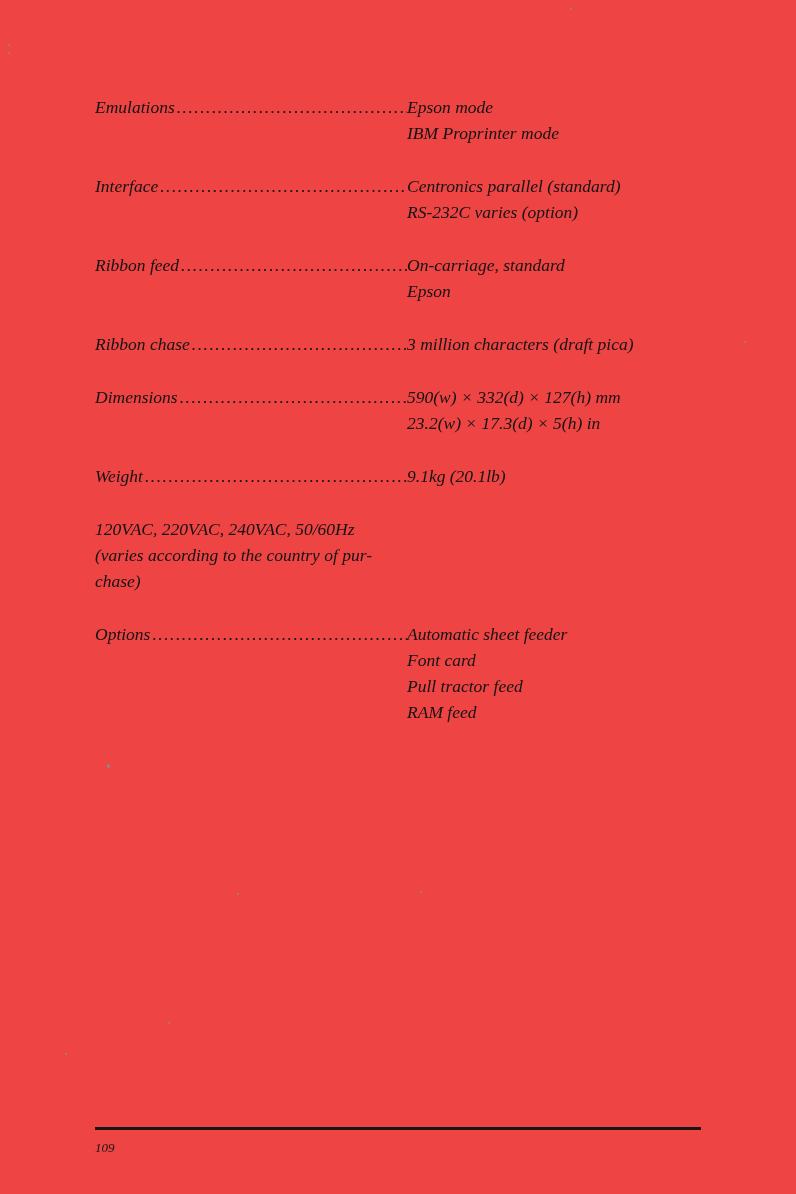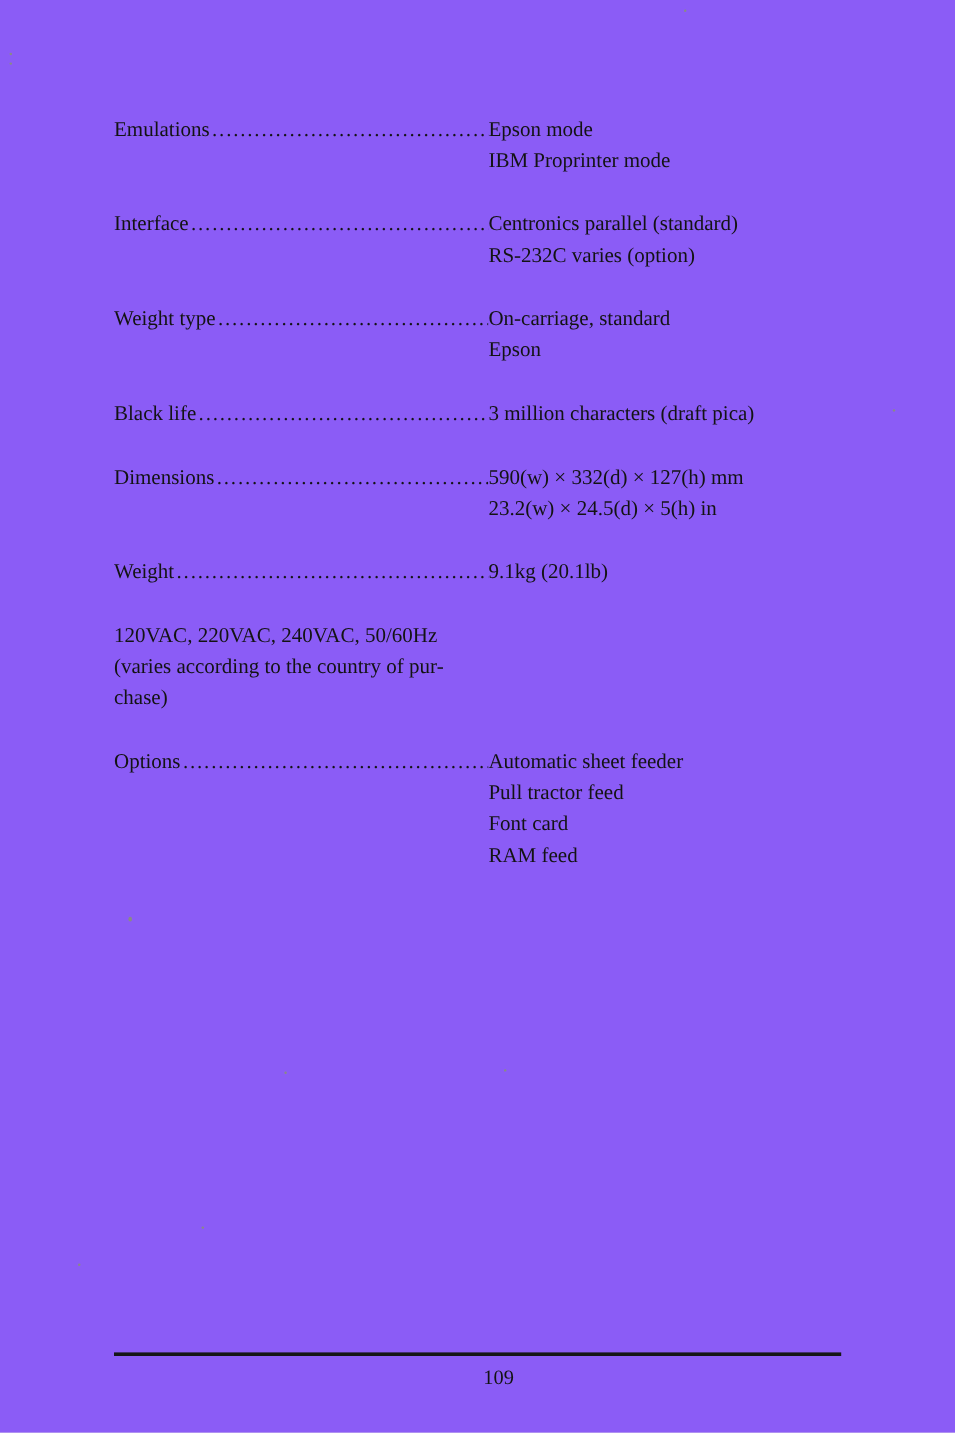--- a/index.html
+++ b/index.html
@@ -2,24 +2,25 @@
 <html><head>
 <meta charset="utf-8">
 <style>
   * { margin: 0; padding: 0; box-sizing: border-box; }
   html, body { background: #e9e9e9; }
   .page {
     position: relative;
     width: 796px;
     height: 1194px;
     margin: 0 auto;
-    background: #8b5cf6;
+    background: #ef4444;
     font-family: "Liberation Serif", serif;
     color: #131313;
     overflow: hidden;
+    font-style: italic;
   }
   .spec-list {
     position: absolute;
     left: 95px;
     top: 94px;
     width: 642px;
   }
   .spec-row {
     display: flex;
     align-items: flex-start;
@@ -54,22 +55,22 @@
     top: 1127px;
     width: 641px;
   }
   .footer-rule {
     width: 606px;
     height: 3px;
     background: #161616;
   }
   .page-number {
     margin-top: 7px;
-    text-align: center;
-    font-size: 17px;
+    text-align: left;
+    font-size: 13px;
     line-height: 22px;
   }
   .speck {
     position: absolute;
     background: #8a8a85;
     border-radius: 50%;
     width: 2px;
     height: 2px;
   }
 </style>
@@ -94,45 +95,45 @@
           <span class="spec-label">Interface</span>
           <span class="dot-leader"></span>
         </div>
         <div class="spec-values">
           <div class="spec-value-line">Centronics parallel (standard)</div>
           <div class="spec-value-line">RS-232C varies (option)</div>
         </div>
       </div>
       <div class="spec-row">
         <div class="spec-label-cell">
-          <span class="spec-label">Weight type</span>
+          <span class="spec-label">Ribbon feed</span>
           <span class="dot-leader"></span>
         </div>
         <div class="spec-values">
           <div class="spec-value-line">On-carriage, standard</div>
           <div class="spec-value-line">Epson</div>
         </div>
       </div>
       <div class="spec-row">
         <div class="spec-label-cell">
-          <span class="spec-label">Black life</span>
+          <span class="spec-label">Ribbon chase</span>
           <span class="dot-leader"></span>
         </div>
         <div class="spec-values">
           <div class="spec-value-line">3 million characters (draft pica)</div>
         </div>
       </div>
       <div class="spec-row">
         <div class="spec-label-cell">
           <span class="spec-label">Dimensions</span>
           <span class="dot-leader"></span>
         </div>
         <div class="spec-values">
           <div class="spec-value-line">590(w) × 332(d) × 127(h) mm</div>
-          <div class="spec-value-line">23.2(w) × 24.5(d) × 5(h) in</div>
+          <div class="spec-value-line">23.2(w) × 17.3(d) × 5(h) in</div>
         </div>
       </div>
       <div class="spec-row">
         <div class="spec-label-cell">
           <span class="spec-label">Weight</span>
           <span class="dot-leader"></span>
         </div>
         <div class="spec-values">
           <div class="spec-value-line">9.1kg (20.1lb)</div>
         </div>
@@ -144,22 +145,22 @@
           <div class="spec-value-line">chase)</div>
         </div>
       </div>
       <div class="spec-row">
         <div class="spec-label-cell">
           <span class="spec-label">Options</span>
           <span class="dot-leader"></span>
         </div>
         <div class="spec-values">
           <div class="spec-value-line">Automatic sheet feeder</div>
+          <div class="spec-value-line">Font card</div>
           <div class="spec-value-line">Pull tractor feed</div>
-          <div class="spec-value-line">Font card</div>
           <div class="spec-value-line">RAM feed</div>
         </div>
       </div>
     </main>
 
   <div class="speck" style="left:8px; top:44px;"></div>
   <div class="speck" style="left:8px; top:52px;"></div>
   <div class="speck" style="left:570px; top:8px;"></div>
   <div class="speck" style="left:744px; top:341px;"></div>
   <div class="speck" style="left:107px; top:764px; width:3px; height:4px;"></div>

